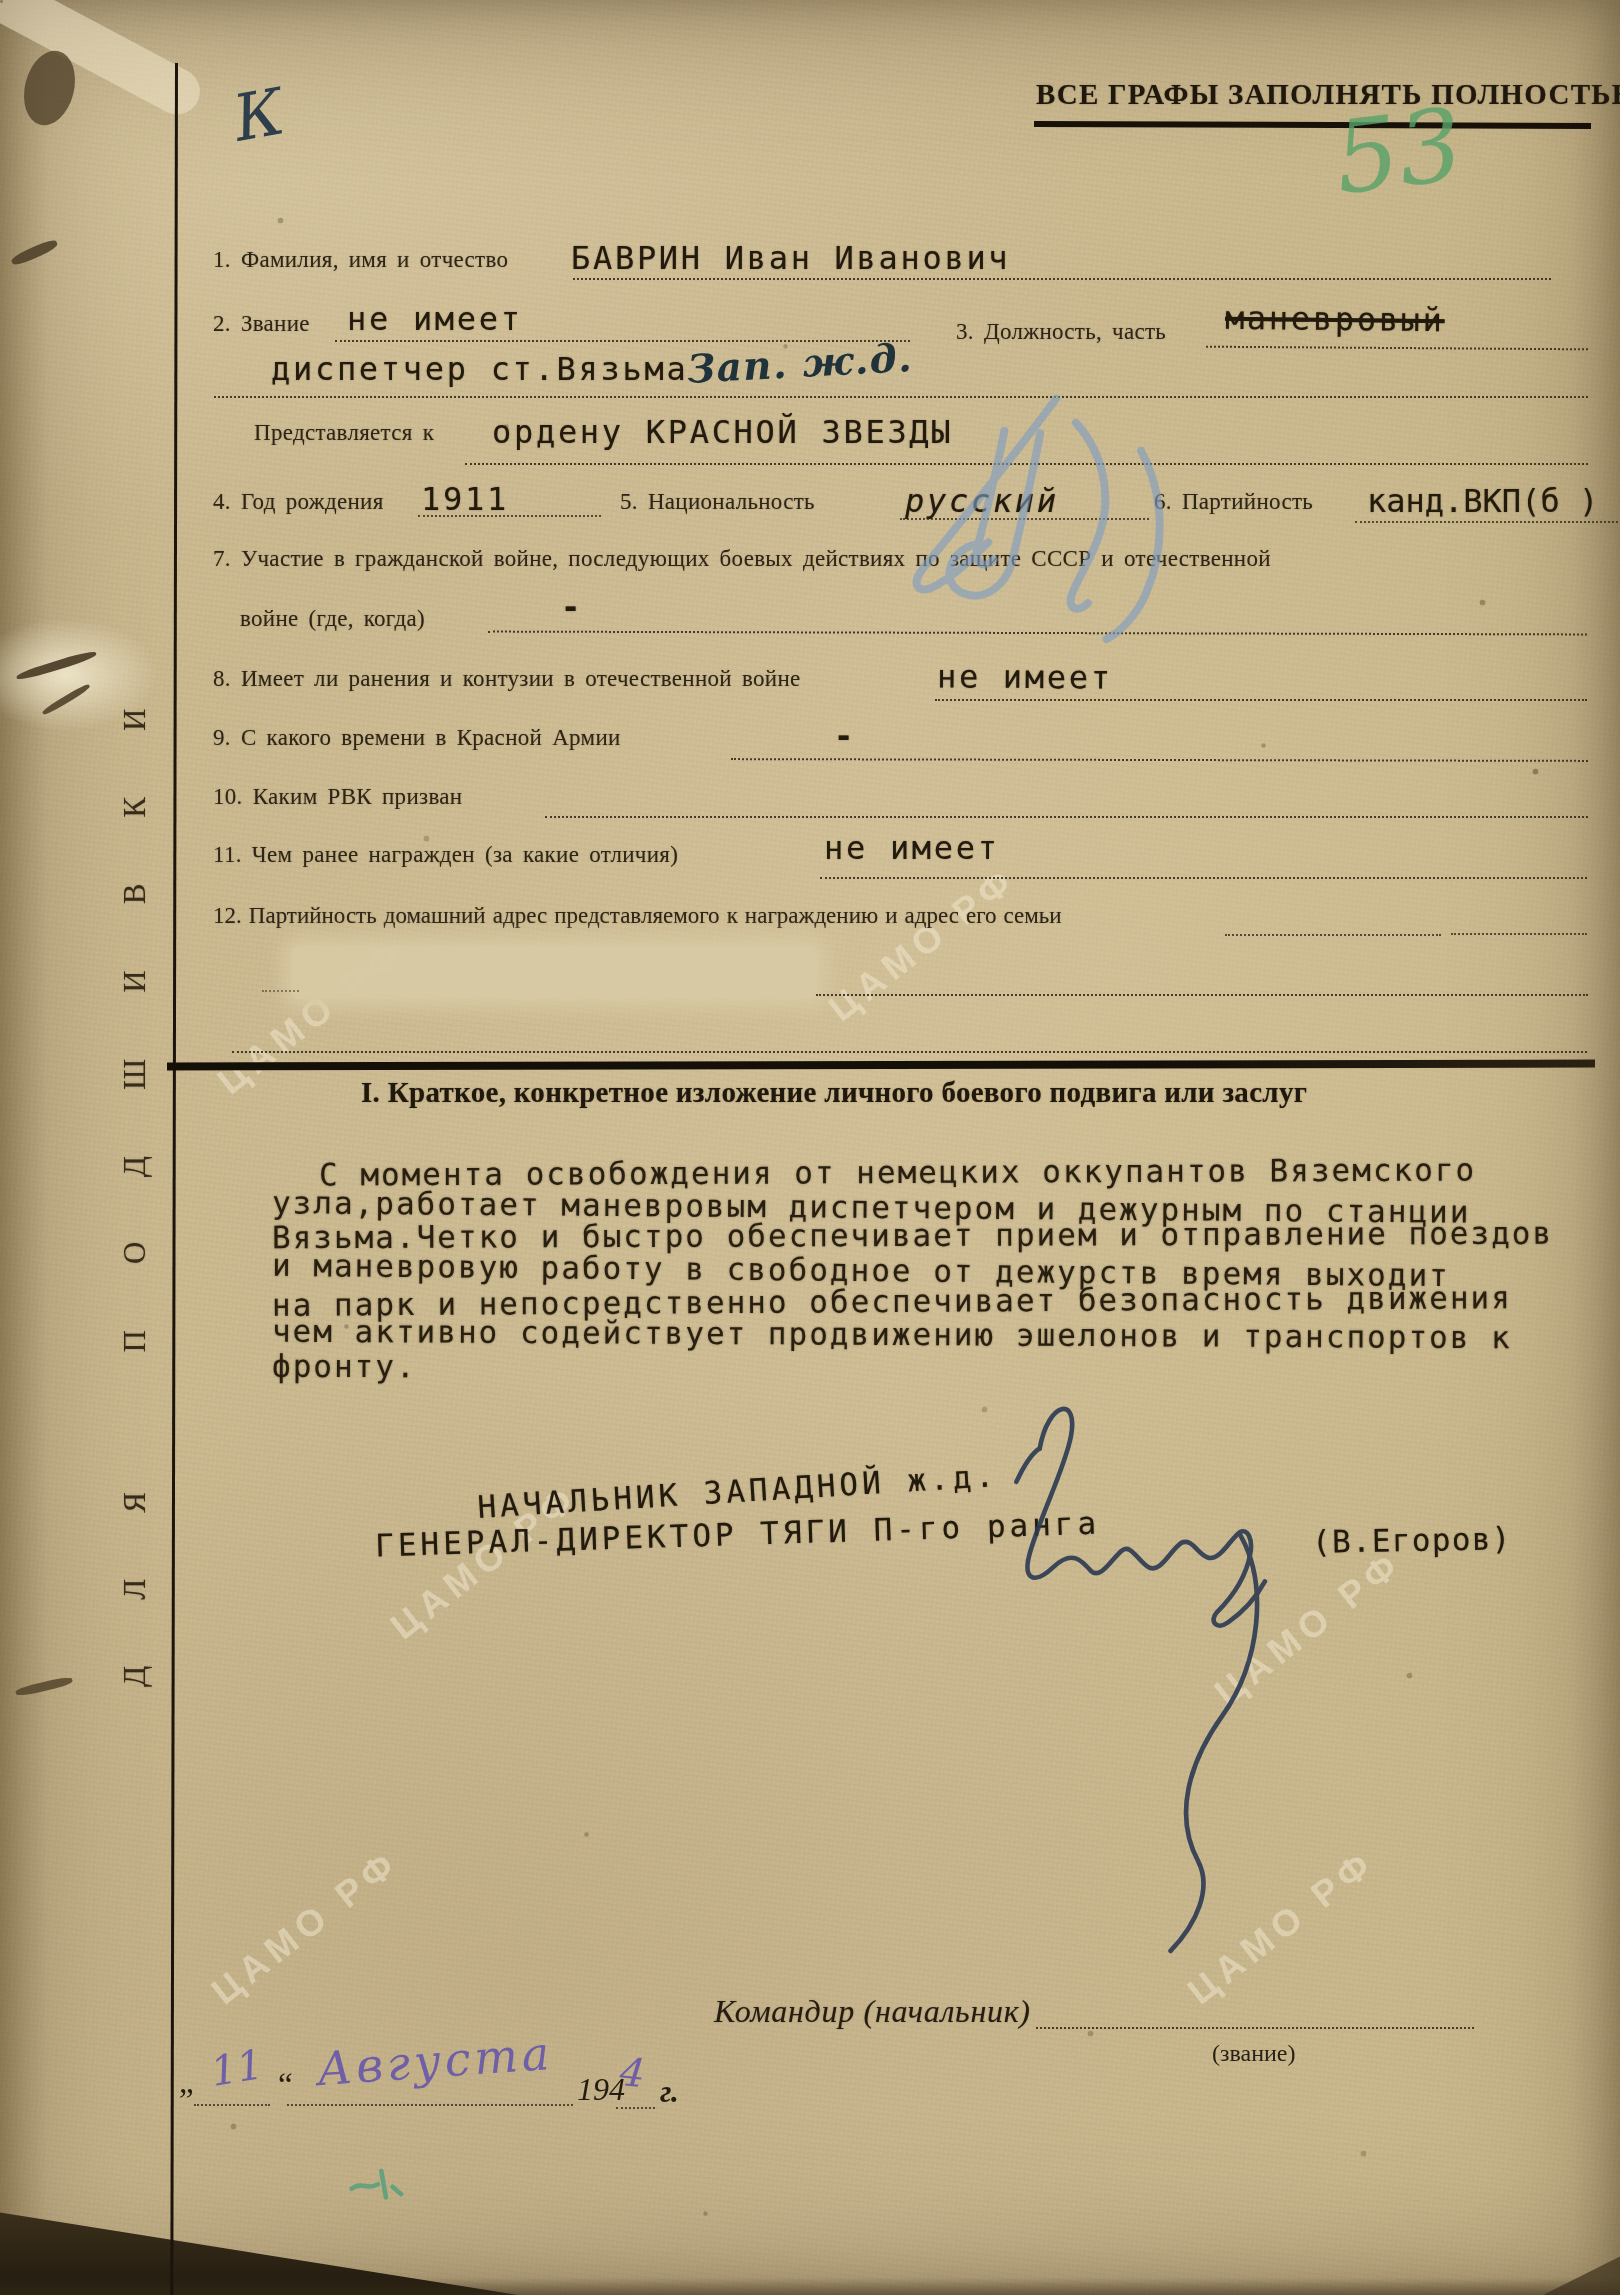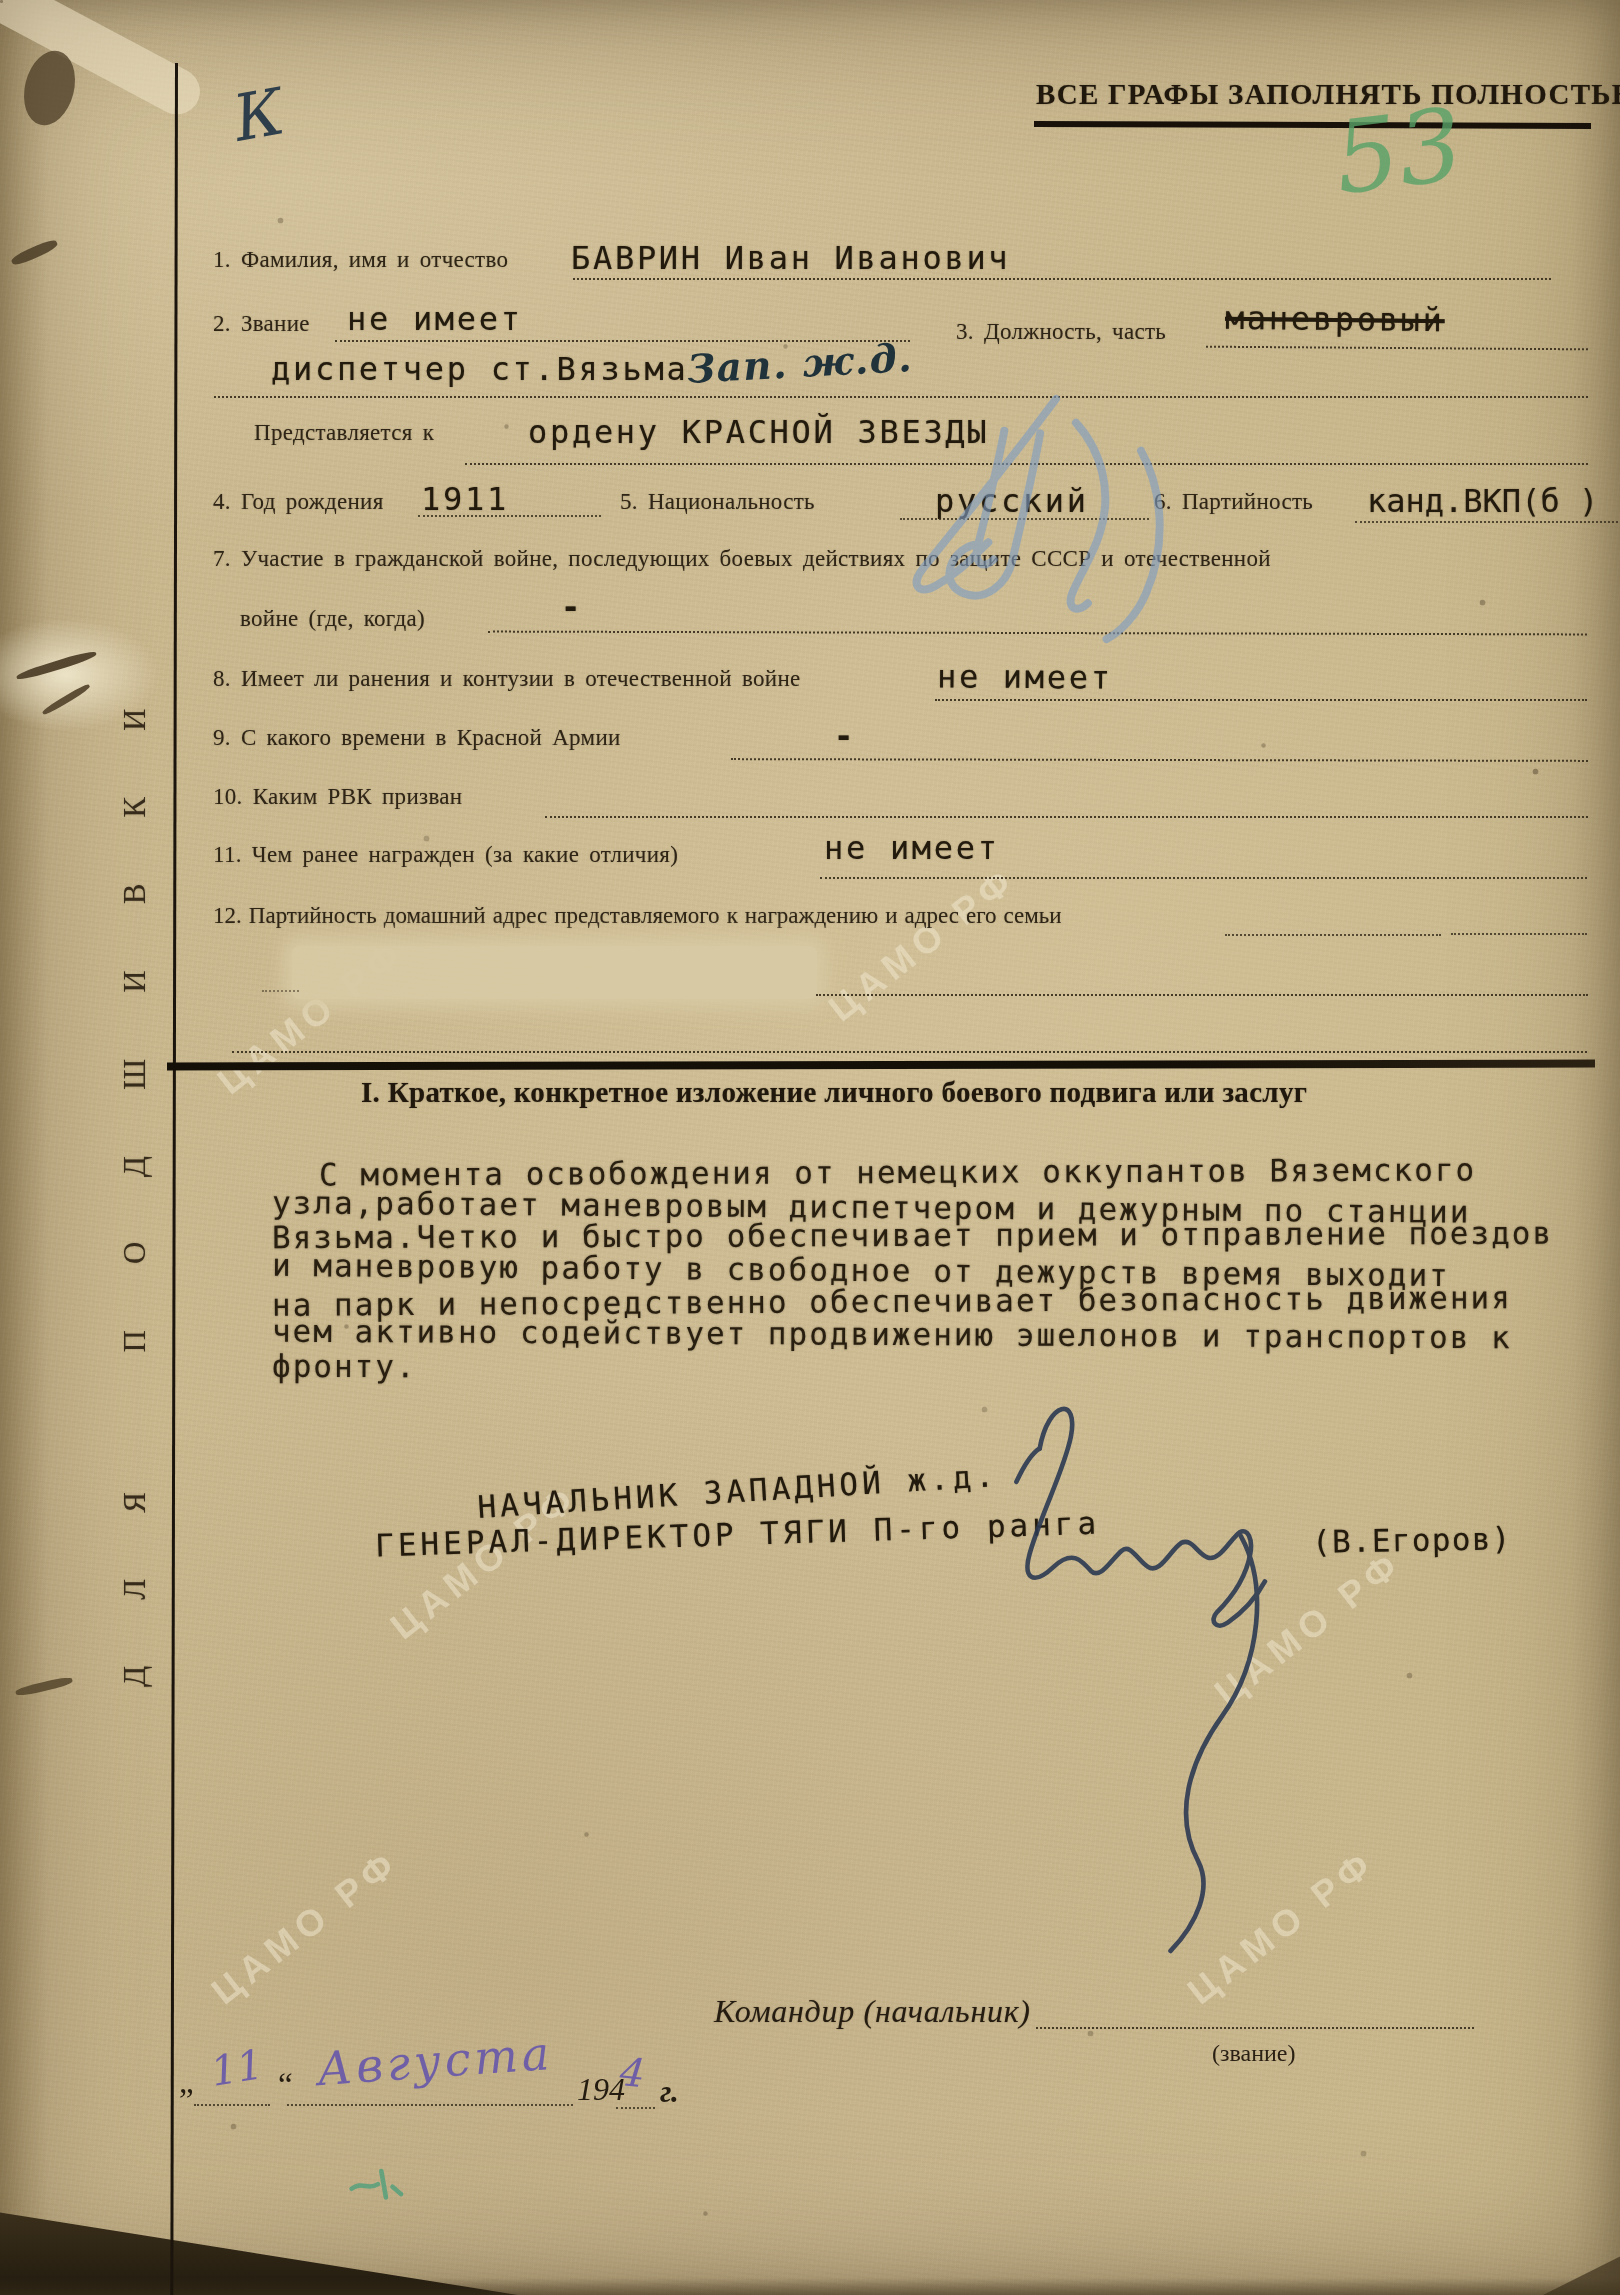--- a/index.html
+++ b/index.html
@@ -72,30 +72,30 @@
   <div class="abs dots" style="left:335px;top:340px;width:575px;"></div>
   <div class="abs lbl" style="left:956px;top:319px;">
     <span>3.</span>&nbsp;<span>Должность, часть</span></div>
   <div class="abs type" style="left:1225px;top:300px;text-decoration:line-through;text-decoration-thickness:4px;transform:rotate(.6deg);">маневровый</div>
   <div class="abs dots" style="left:1206px;top:347px;width:382px;transform:rotate(.4deg);"></div>
   <div class="abs type" style="left:271px;top:350px;">диспетчер ст.Вязьма</div>
   <div class="abs hand" style="left:687px;top:340px;font-size:39px;font-weight:700;color:#20323a;transform:rotate(-3deg);letter-spacing:1.3px;">Зап. ж.д.</div>
   <div class="abs dots" style="left:214px;top:396px;width:1374px;"></div>
 
   <div class="abs lbl" style="left:254px;top:420px;">Представляется к</div>
-  <div class="abs type" style="left:492px;top:413px;margin-left:36px;">ордену КРАСНОЙ ЗВЕЗДЫ</div>
+  <div class="abs type" style="left:492px;top:413px;">ордену КРАСНОЙ ЗВЕЗДЫ</div>
   <div class="abs dots" style="left:465px;top:463px;width:1123px;"></div>
 
   <div class="abs lbl" style="left:213px;top:489px;">
     <span>4.</span>&nbsp;<span>Год рождения</span></div>
   <div class="abs type" style="left:421px;top:480px;">1911</div>
   <div class="abs dots fine" style="left:418px;top:515px;width:183px;"></div>
   <div class="abs lbl" style="left:620px;top:489px;">
     <span>5.</span>&nbsp;<span>Национальность</span></div>
-  <div class="abs type" style="left:935px;top:482px;">русский</div>
+  <div class="abs type" style="left:905px;top:482px;font-style:italic;">русский</div>
   <div class="abs dots fine" style="left:900px;top:518px;width:249px;"></div>
   <div class="abs lbl" style="left:1154px;top:489px;">
     <span>6.</span>&nbsp;<span>Партийность</span></div>
   <div class="abs type" style="left:1367px;top:482px;letter-spacing:0;">канд.ВКП(б )</div>
   <div class="abs dots fine" style="left:1355px;top:521px;width:263px;"></div>
 
   <div class="abs lbl" style="left:213px;top:546px;">
     <span>7.</span>&nbsp;<span>Участие в гражданской войне, последующих боевых действиях по защите СССР и отечественной</span></div>
   <div class="abs lbl" style="left:240px;top:606px;">войне (где, когда)</div>
   <div class="abs type" style="left:561px;top:588px;font-weight:700;">-</div>

